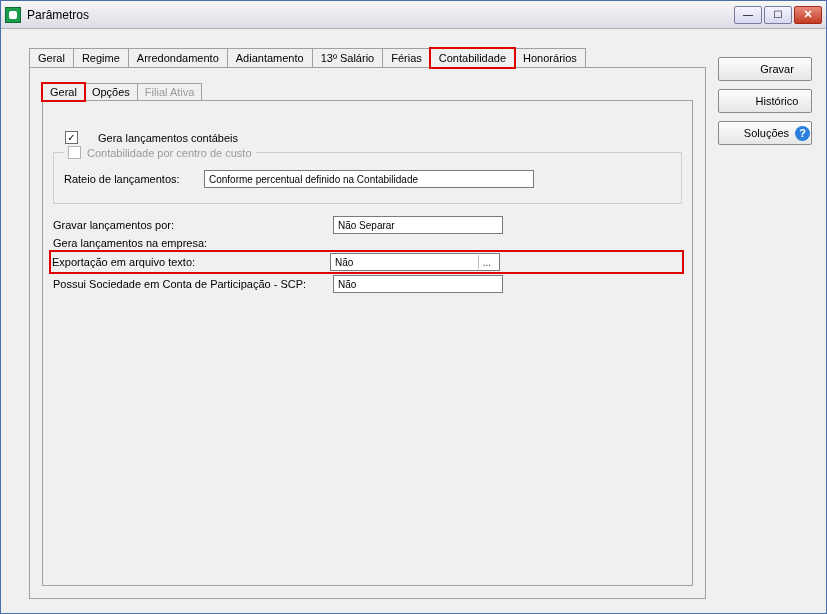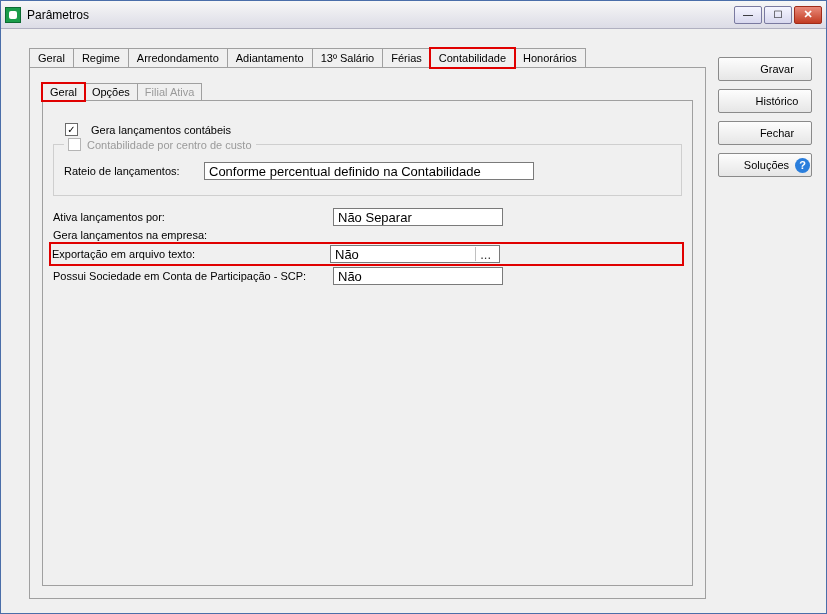--- a/index.html
+++ b/index.html
@@ -120,21 +120,21 @@
   .inner-tab.active { top:1px; border-bottom:1px solid #f0f0f0; z-index:3;}
   .inner-tab.disabled { color:#9a9a9a; cursor:default;}
   .inner-tab.highlight { outline:2px solid #e00000; outline-offset:-1px;}
   .inner-body {
     border:1px solid #a0a0a0;
     padding:10px 10px 10px 10px;
     flex:1;
     background:#f0f0f0;
     position:relative;
   }
-  .checkbox-row { display:flex; align-items:center; gap:13px; margin:12px 0 8px 12px;}
+  .checkbox-row { display:flex; align-items:center; gap:20px; margin:20px 0 8px 12px;}
   .checkbox {
     width:13px; height:13px; border:1px solid #6a6a6a; background:#fff;
     display:flex; align-items:center; justify-content:center; font-size:10px;
   }
   .checkbox.checked::after{ content:'✓'; font-size:10px; line-height:10px; color:#000;}
   .checkbox.disabled { border-color:#b5b5b5; color:#b5b5b5;}
   .group {
     margin: 0 0 12px 0;
     position:relative;
   }
@@ -153,21 +153,21 @@
     display:flex; align-items:center; gap:6px;
   }
   .form-row { display:flex; align-items:center; gap:10px; margin:3px 0;}
   .label { min-width: auto; }
   .label-col { width:270px; }
   .field {
     border:1px solid #7a7a7a;
     background:#fff;
     height:18px;
     padding:1px 4px;
-    font-size:13px;
+    font-size:10px;
     display:flex; align-items:center;
   }
   .field.readonly { background:#fff; }
   .field .dots {
     margin-left:auto;
     padding:0 4px;
     border-left:1px solid #c0c0c0;
     height:100%;
     display:flex; align-items:center;
     color:#333;
@@ -252,21 +252,21 @@
               <div class="form-row">
                 <span class="label" style="width:130px">Rateio de lançamentos:</span>
                 <div class="field readonly" style="width:330px">
                   <span>Conforme percentual definido na Contabilidade</span>
                 </div>
               </div>
             </div>
           </div>
 
           <div class="form-row">
-            <span class="label label-col">Ativa lançamentos por:</span>
+            <span class="label label-col">Gravar lançamentos por:</span>
             <div class="field" style="width:170px">
               <span>Não Separar</span>
             </div>
           </div>
 
           <div class="form-row">
             <span class="label label-col">Gera lançamentos na empresa:</span>
           </div>
 
           <div class="form-row row-highlight" style="margin-left:-2px;padding-left:1px;">
@@ -287,23 +287,20 @@
         </div>
       </div>
     </div>
 
     <div class="side-buttons">
       <div class="btn">
           <span>Gravar</span>
         </div>
       <div class="btn">
           <span>Histórico</span>
-        </div>
-      <div class="btn">
-          <span>Fechar</span>
         </div>
       <div class="btn solucoes">
         <span>Soluções</span>
         <span class="help-icon">?</span>
       </div>
     </div>
   </div>
 </div>
 
 </body></html>

